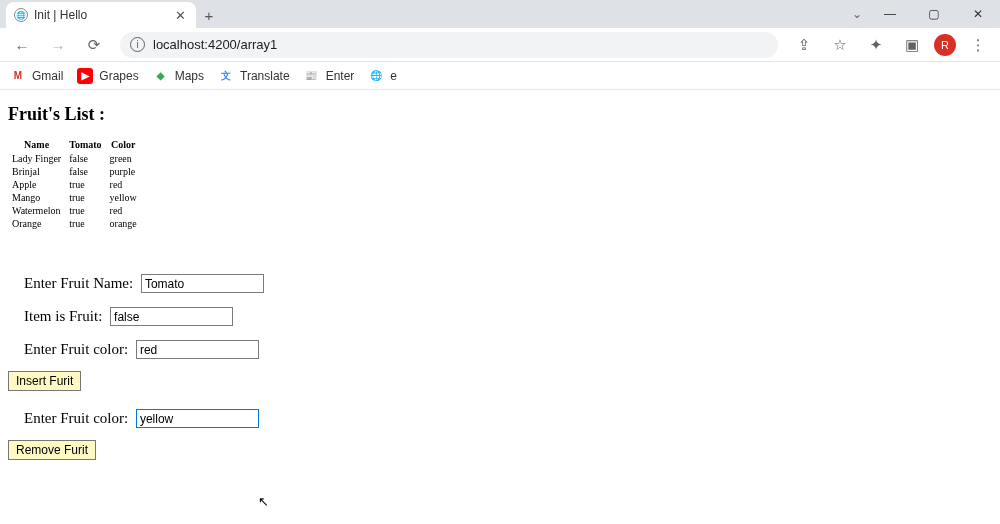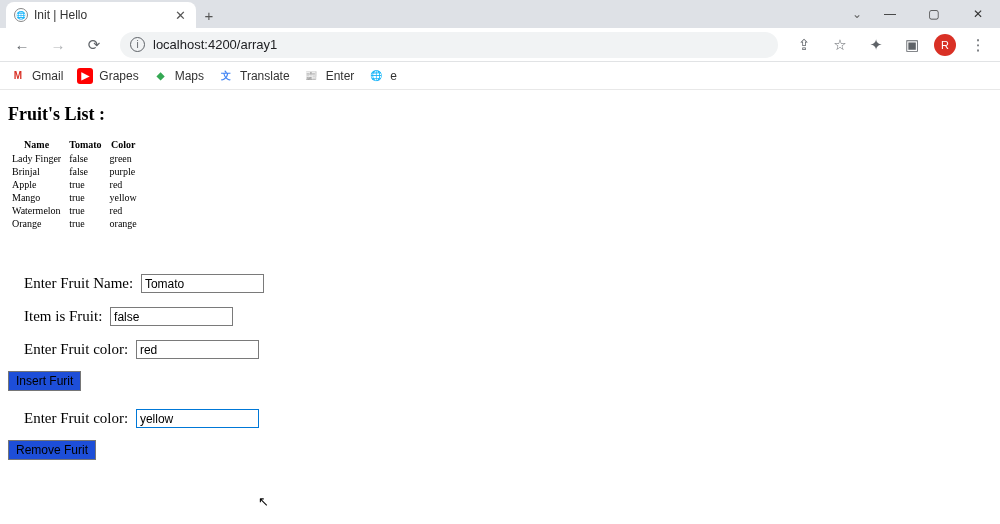--- a/index.html
+++ b/index.html
@@ -33,21 +33,21 @@
 
     
     .page { flex:1; overflow:auto; padding:8px 2px 20px 8px; font-family: "Times New Roman", serif; font-size:16px; color:#000; background:#fff; }
     h3 { margin:6px 0 14px 0; font-size:18px; font-weight:bold; }
     table { border-collapse:collapse; font-size:10px; }
     th { text-align:center; font-weight:bold; padding:0 4px 2px 4px; }
     td { padding:1px 4px; vertical-align:top; }
     .form-group { margin-top:14px; font-size:15px; }
     .form-group label { margin-right:4px;margin-left:16px; }
     .form-group input { font-family:Arial, sans-serif; font-size:12px; height:19px; border:1px solid #7a7a7a; padding:1px 3px; width:123px; }
-    .btn { margin-top:12px; font-family:Arial, sans-serif; font-size:12px; background:#1d4ed8; border:1px solid #767676; padding:2px 7px; cursor:pointer; }
+    .btn { margin-top:12px; font-family:Arial, sans-serif; font-size:12px; background:#fef9c3; border:1px solid #767676; padding:2px 7px; cursor:pointer; }
     .section-gap { height:30px; }
     .cursor { position:absolute; left:258px; top:404px; font-size:13px; color:#000; pointer-events:none; }
     .active-input { border:1.5px solid #0078d7 !important; outline:none; }
   </style>
 </head>
 <body>
 <div class="window">
 
   <div class="titlebar">
     <div class="tab-strip">

